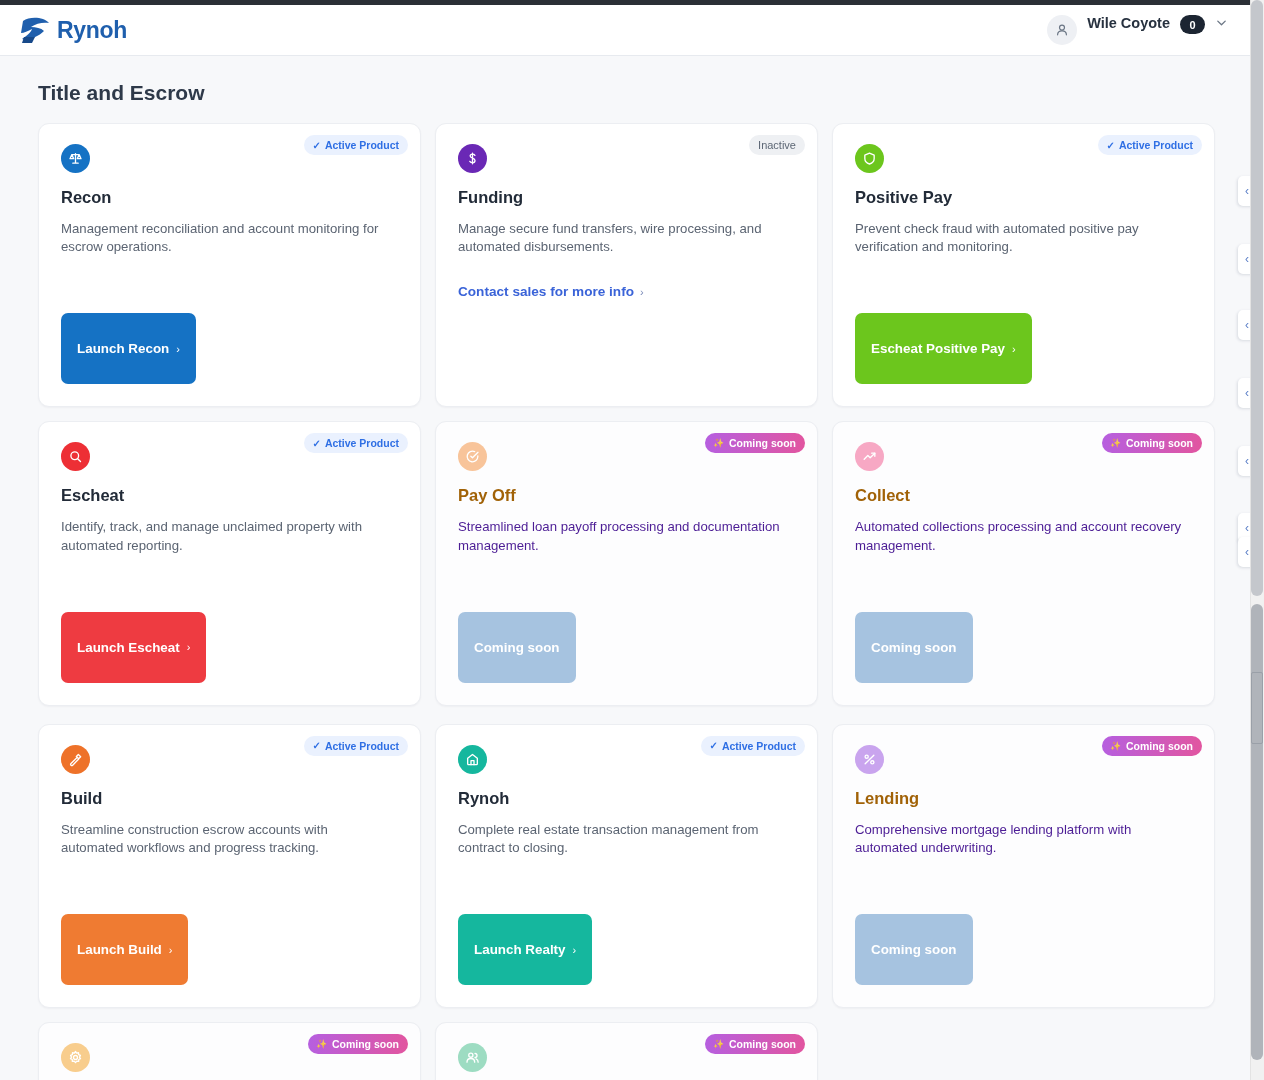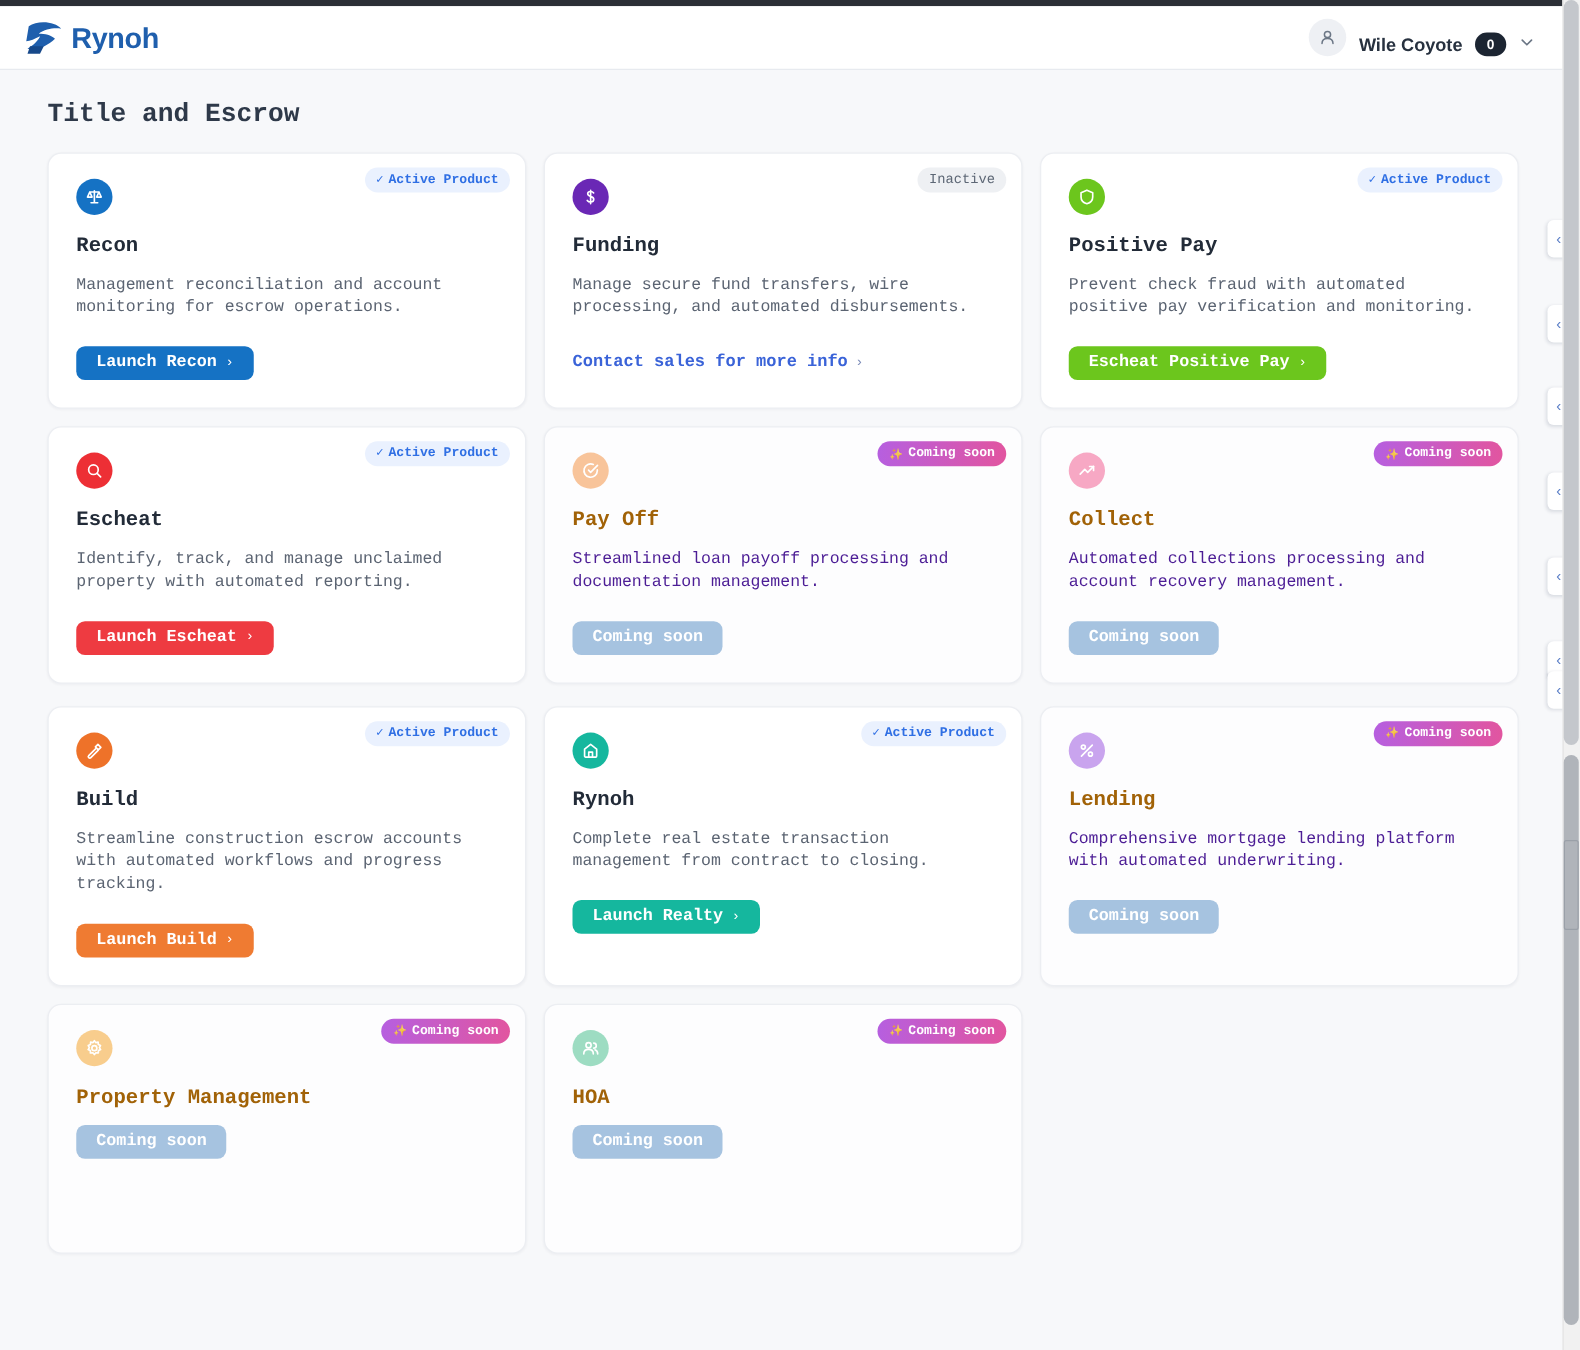--- a/index.html
+++ b/index.html
@@ -23,39 +23,38 @@
     background: #ffffff;
     border-bottom: 1px solid #e7eaef;
     display: flex; align-items: center; justify-content: space-between;
     padding: 0 22px 0 18px;
   }
   .brand { display: flex; align-items: center; gap: 5px; }
   .brand-mark { width: 34px; height: 30px; display: block; }
   .brand-name {
     font-size: 23px; font-weight: bold; color: #1f5fad; letter-spacing: -0.3px;
   }
-  .user-area { display: flex; align-items: flex-end; gap: 10px; }
+  .user-area { display: flex; align-items: flex-start; gap: 10px; }
   .avatar {
     width: 30px; height: 30px; border-radius: 50%;
     background: #eef0f4; display: flex; align-items: center; justify-content: center;
   }
   .user-name { font-size: 14.5px; font-weight: bold; color: #27313f; }
   .count-pill {
     background: #1c2532; color: #ffffff; font-size: 11px; font-weight: bold;
     border-radius: 11px; min-width: 25px; height: 19px;
     display: flex; align-items: center; justify-content: center; padding: 0 7px;
   }
   .caret { color: #6b7685; }
 
   
   .page {
     position: absolute; top: 56px; left: 0; width: 1126px; height: 1024px;
     background: #f7f8fa;
     padding: 0;
-    font-family: Liberation Mono, monospace;
   }
   .section-title {
     font-size: 21px; font-weight: bold; color: #2e3949;
     margin: 25px 0 0 38px;
   }
   .grid {
     display: grid;
     grid-template-columns: repeat(3, 383px);
     gap: 14px 14px;
     margin: 18px 0 0 38px;
@@ -105,22 +104,23 @@
   .card-desc {
     font-size: 13.2px; line-height: 1.38; color: #5b6472;
     max-width: 330px; margin-bottom: 22px;
   }
   .card.soon .card-desc { color: #4c1d95; }
 
   .btn {
     display: inline-flex; align-items: center; gap: 7px;
     border: none; border-radius: 7px;
     color: #ffffff; font-size: 13.4px; font-weight: bold;
-    padding: 6px 16px; cursor: pointer;
+    padding: 28px 16px; cursor: pointer;
     font-family: inherit;
+    margin-top: 35px;
   }
   .btn .chev { font-size: 11px; font-weight: normal; }
   .btn.disabled { background: #a6c3e0; cursor: default; color: #ffffff; }
 
   .link-btn {
     background: none; border: none; padding: 0;
     color: #3a63d8; font-size: 13.6px; font-weight: bold;
     cursor: pointer; display: inline-flex; align-items: center; gap: 6px;
     font-family: inherit; margin-top: 6px;
   }

